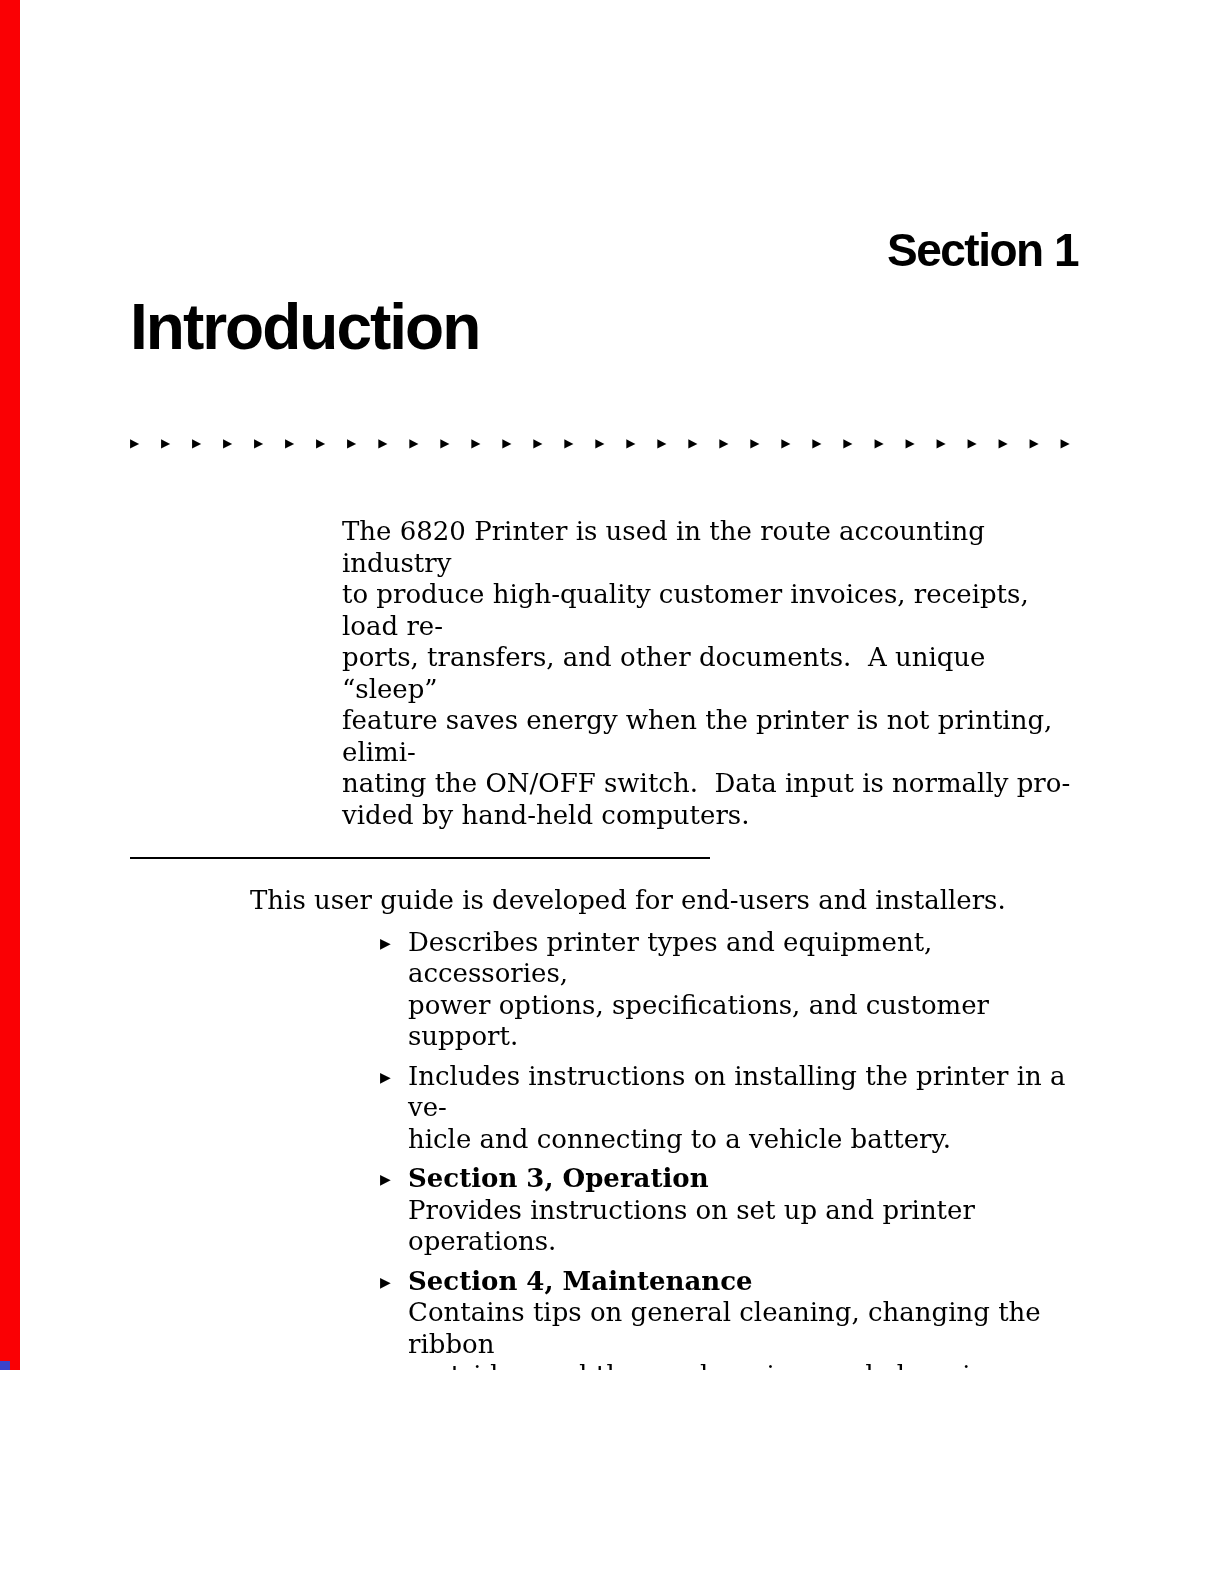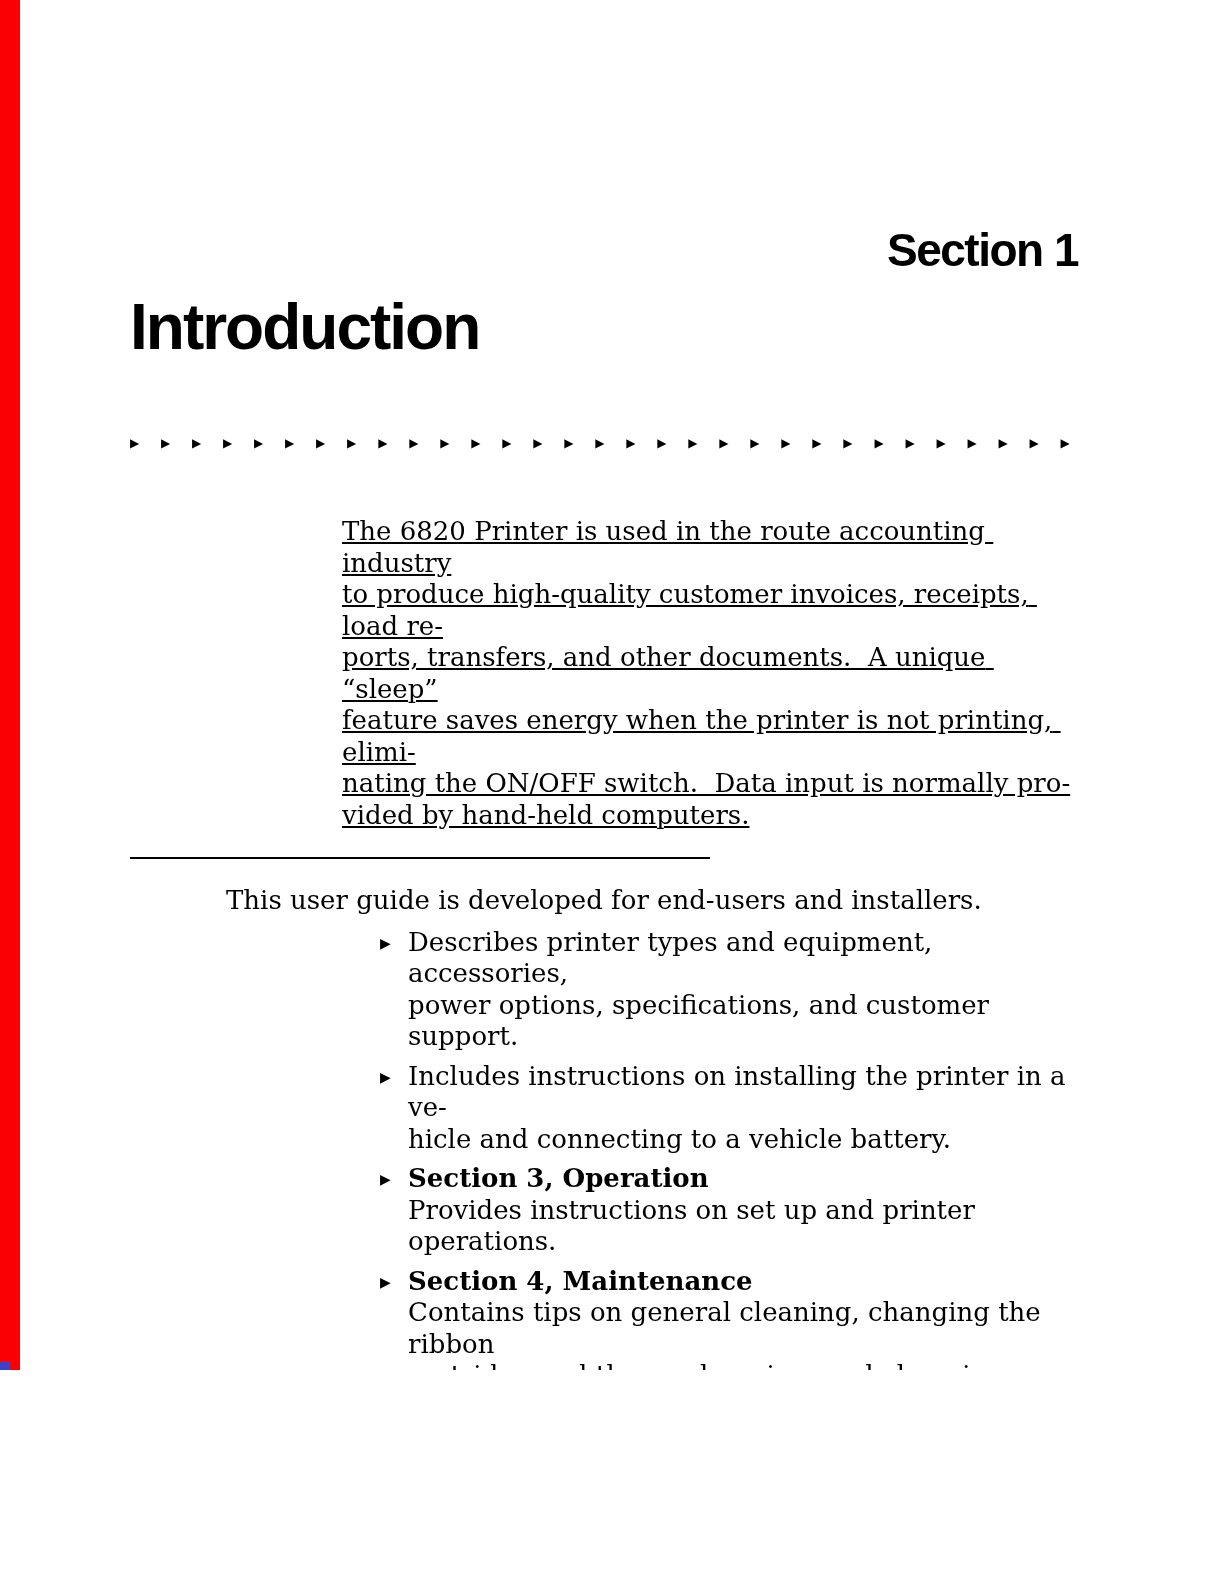--- a/index.html
+++ b/index.html
@@ -58,40 +58,39 @@
   }
   .separator .tri { display: inline-block; }
   .body-text {
     font-size: 26px;
     line-height: 31.5px;
     white-space: pre-wrap;
   }
   .intro {
     margin-top: 66px;
     margin-left: 212px;
-    text-decoration: underline;
   }
   .rule {
     margin-top: 26px;
     width: 580px;
     border: none;
     border-top: 2.5px solid #000;
   }
   .about-heading {
     margin-top: 10px;
     font-family: "Liberation Sans", sans-serif;
     font-weight: 700;
     font-size: 50px;
     line-height: 52px;
     letter-spacing: -1.5px;
     word-spacing: 3px;
   }
   .about-intro {
     margin-top: 26px;
-    margin-left: 96px;
+    margin-left: 120px;
   }
   .toc {
     margin-top: 10px;
     margin-left: 250px;
     list-style: none;
   }
   .toc-item {
     display: flex;
     align-items: flex-start;
     margin-top: 8px;

